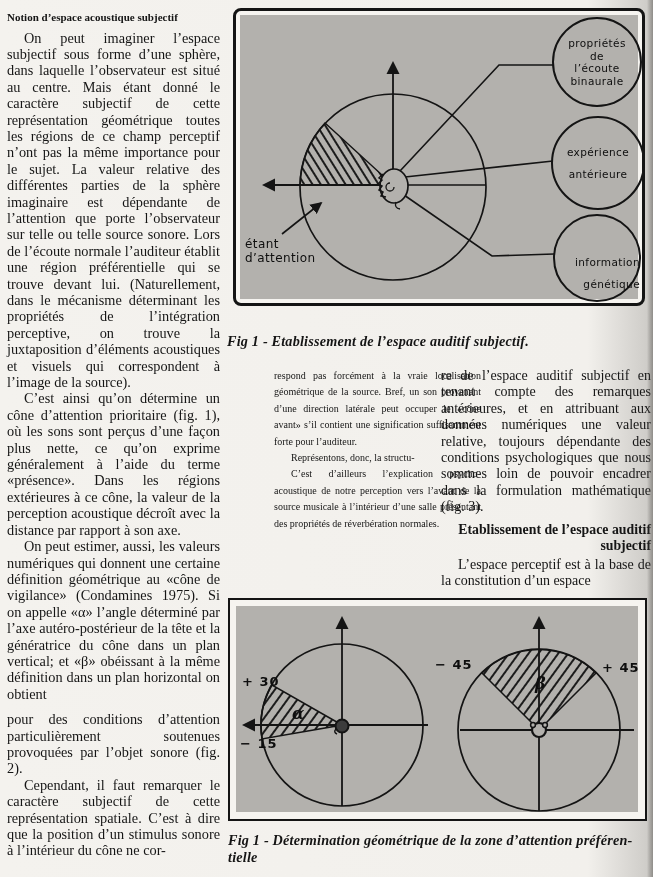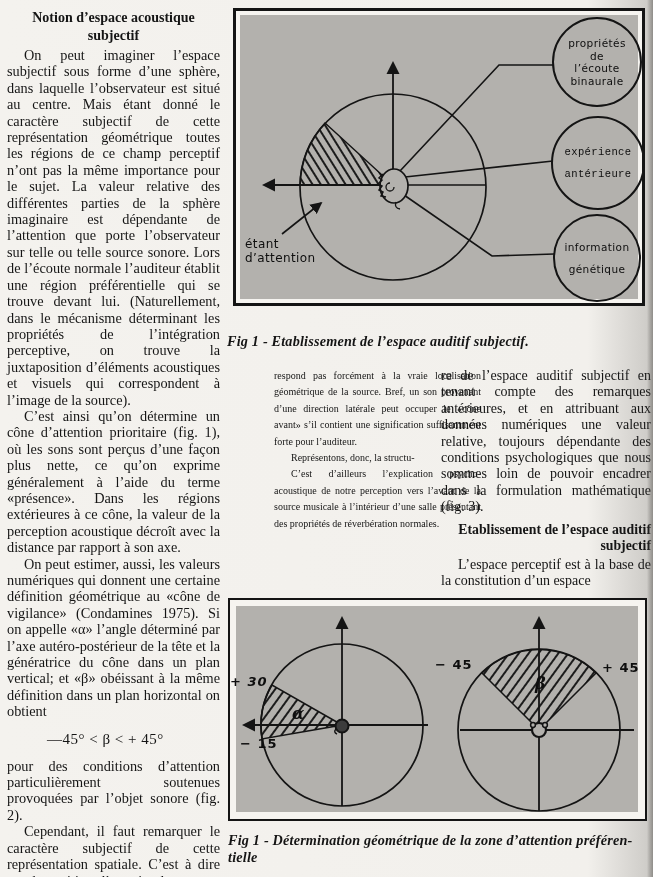--- a/index.html
+++ b/index.html
@@ -7,25 +7,25 @@
     width:653px;height:877px;position:relative;overflow:hidden;
     background:linear-gradient(90deg,#f4f2ee 0%,#f2f0ec 90%,#cfcdc9 99%,#b9b7b3 100%);
     font-family:"Liberation Serif",serif;color:#151515;
   }
   .col{position:absolute;text-align:justify;}
   .col p{margin:0;text-indent:17px;}
   .col p.noindent{text-indent:0;}
   .col-left{left:7px;top:9px;width:213px;font-size:14.3px;line-height:16.4px;}
   .col-mid{left:228px;top:368px;width:207px;font-size:10px;line-height:16.4px;margin-left:46px;}
   .col-right{left:441px;top:368px;width:210px;font-size:14px;line-height:16.4px;}
-  h2{font-size:14px;line-height:17.5px;margin:0 0 3px 0;font-weight:bold;text-align:center;}
+  h2{font-size:11px;line-height:17.5px;margin:0 0 3px 0;font-weight:bold;text-align:left;}
   h3{font-size:13.8px;line-height:16.5px;margin:6px 0 2px 0;font-weight:bold;text-align:right;}
   .formula{margin:9px 0 9px 40px;text-indent:0;font-size:15px;line-height:20px;letter-spacing:.5px;}
   .panel{position:absolute;background:#f6f4f0;border:3px solid #141414;}
-  .fig1-panel{left:233px;top:8px;width:406px;height:292px;}
+  .fig1-panel{left:233px;top:8px;width:406px;height:292px;border-radius:8px;}
   .fig2-panel{left:228px;top:598px;width:415px;height:219px;border-width:2.5px;}
   .panel svg{position:absolute;left:0;top:0;}
   .figlabel{
     position:absolute;font-family:"DejaVu Sans",sans-serif;color:#0e0e0e;
     font-size:10.5px;line-height:1.2;letter-spacing:.4px;z-index:2;
   }
   .prelines{white-space:pre-line;}
   .bubble-label{transform:translate(-50%,-50%);width:86px;text-align:center;}
   .tall{line-height:2.1;}
   .angle-num{font-weight:bold;font-size:13px;letter-spacing:1px;}
@@ -38,21 +38,20 @@
 </style>
 </head>
 <body>
 
 <div class="col col-left">
   <h2>Notion d’espace acoustique subjectif</h2>
   <p>On peut imaginer l’espace subjectif sous forme d’une sphère, dans laquelle l’observateur est situé au centre. Mais étant donné le caractère subjectif de cette représentation géométrique toutes les régions de ce champ perceptif n’ont pas la même importance pour le sujet. La valeur relative des différentes parties de la sphère imaginaire est dépendante de l’attention que porte l’observateur sur telle ou telle source sonore. Lors de l’écoute normale l’auditeur établit une région préférentielle qui se trouve devant lui. (Naturellement, dans le mécanisme déterminant les propriétés de l’intégration perceptive, on trouve la juxtaposition d’éléments acoustiques et visuels qui correspondent à l’image de la source).</p>
   <p>C’est ainsi qu’on détermine un cône d’attention prioritaire (fig. 1), où les sons sont perçus d’une façon plus nette, ce qu’on exprime généralement à l’aide du terme «présence». Dans les régions extérieures à ce cône, la valeur de la perception acoustique décroît avec la distance par rapport à son axe.</p>
   <p>On peut estimer, aussi, les valeurs numériques qui donnent une certaine définition géométrique au «cône de vigilance» (Condamines 1975). Si on appelle «α» l’angle déterminé par l’axe autéro-postérieur de la tête et la génératrice du cône dans un plan vertical; et «β» obéissant à la même définition dans un plan horizontal on obtient</p>
   <div class="formula">
-    <div>—45° &lt; β &lt; + 45°</div>
   </div>
   <p class="noindent">pour des conditions d’attention particulièrement soutenues provoquées par l’objet sonore (fig. 2).</p>
   <p>Cependant, il faut remarquer le caractère subjectif de cette représentation spatiale. C’est à dire que la position d’un stimulus sonore à l’intérieur du cône ne cor-</p>
 </div>
 
 <div class="panel fig1-panel">
   <svg width="406" height="292" viewBox="0 0 406 292">
     <defs>
       <pattern id="hatch1" patternUnits="userSpaceOnUse" width="7" height="7" patternTransform="rotate(-32)">
         <rect width="7" height="7" fill="#b3b1ad"></rect>
@@ -87,23 +86,23 @@
 
     <circle cx="361" cy="51" r="44" fill="none" stroke="#141414" stroke-width="2"></circle>
     <circle cx="362" cy="152" r="46" fill="none" stroke="#141414" stroke-width="2"></circle>
     <circle cx="361" cy="247" r="43" fill="none" stroke="#141414" stroke-width="2"></circle>
   </svg>
 
   <div class="figlabel prelines bubble-label" style="left:361px;top:51px;">propriétés
 de
 l’écoute
 binaurale</div>
-  <div class="figlabel prelines bubble-label tall" style="left:362px;top:152px;font-family:Liberation Mono, monospace;">expérience
+  <div class="figlabel prelines bubble-label tall" style="left:362px;top:152px;">expérience
 antérieure</div>
-  <div class="figlabel prelines bubble-label tall" style="left:361px;top:247px;">information
+  <div class="figlabel prelines bubble-label tall" style="left:361px;top:262px;text-align:right;">information
 génétique</div>
   <div class="figlabel prelines" style="left:9px;top:226px;font-size:12px;">étant
 d’attention</div>
 </div>
 
 <div class="caption fig1-caption">Fig 1 - Etablissement de l’espace auditif subjectif.</div>
 
 <div class="col col-mid">
   <p class="noindent">respond pas forcément à la vraie localisation géométrique de la source. Bref, un son provenant d’une direction latérale peut occuper le «cône avant» s’il contient une signification suffisamment forte pour l’auditeur.</p>
   <p>Représentons, donc, la structu-</p>
@@ -142,21 +141,21 @@
     <circle cx="309" cy="130" r="81" fill="none" stroke="#141414" stroke-width="1.7"></circle>
     <line x1="309" y1="211" x2="309" y2="18" stroke="#141414" stroke-width="1.8" marker-end="url(#ah2)"></line>
     <line x1="230" y1="130" x2="404" y2="130" stroke="#141414" stroke-width="1.8"></line>
     <g>
       <circle cx="309" cy="130" r="7" fill="#b3b1ad" stroke="#141414" stroke-width="2.2"></circle>
       <circle cx="303" cy="125" r="2.4" fill="#b3b1ad" stroke="#141414" stroke-width="1.5"></circle>
       <circle cx="315" cy="125" r="2.4" fill="#b3b1ad" stroke="#141414" stroke-width="1.5"></circle>
     </g>
   </svg>
 
-  <div class="figlabel angle-num" style="left:0;top:74px;font-style:italic;">+ 30</div>
+  <div class="figlabel angle-num" style="left:12px;top:74px;">+ 30</div>
   <div class="figlabel angle-num" style="left:10px;top:136px;">− 15</div>
   <div class="figlabel greek" style="left:62px;top:104px;">α</div>
   <div class="figlabel angle-num" style="left:205px;top:57px;">− 45</div>
   <div class="figlabel angle-num" style="left:372px;top:60px;">+ 45</div>
   <div class="figlabel greek" style="left:305px;top:74px;">β</div>
 </div>
 
 <div class="caption fig2-caption prelines">Fig 1 - Détermination géométrique de la zone d’attention préféren-
 tielle</div>
 

